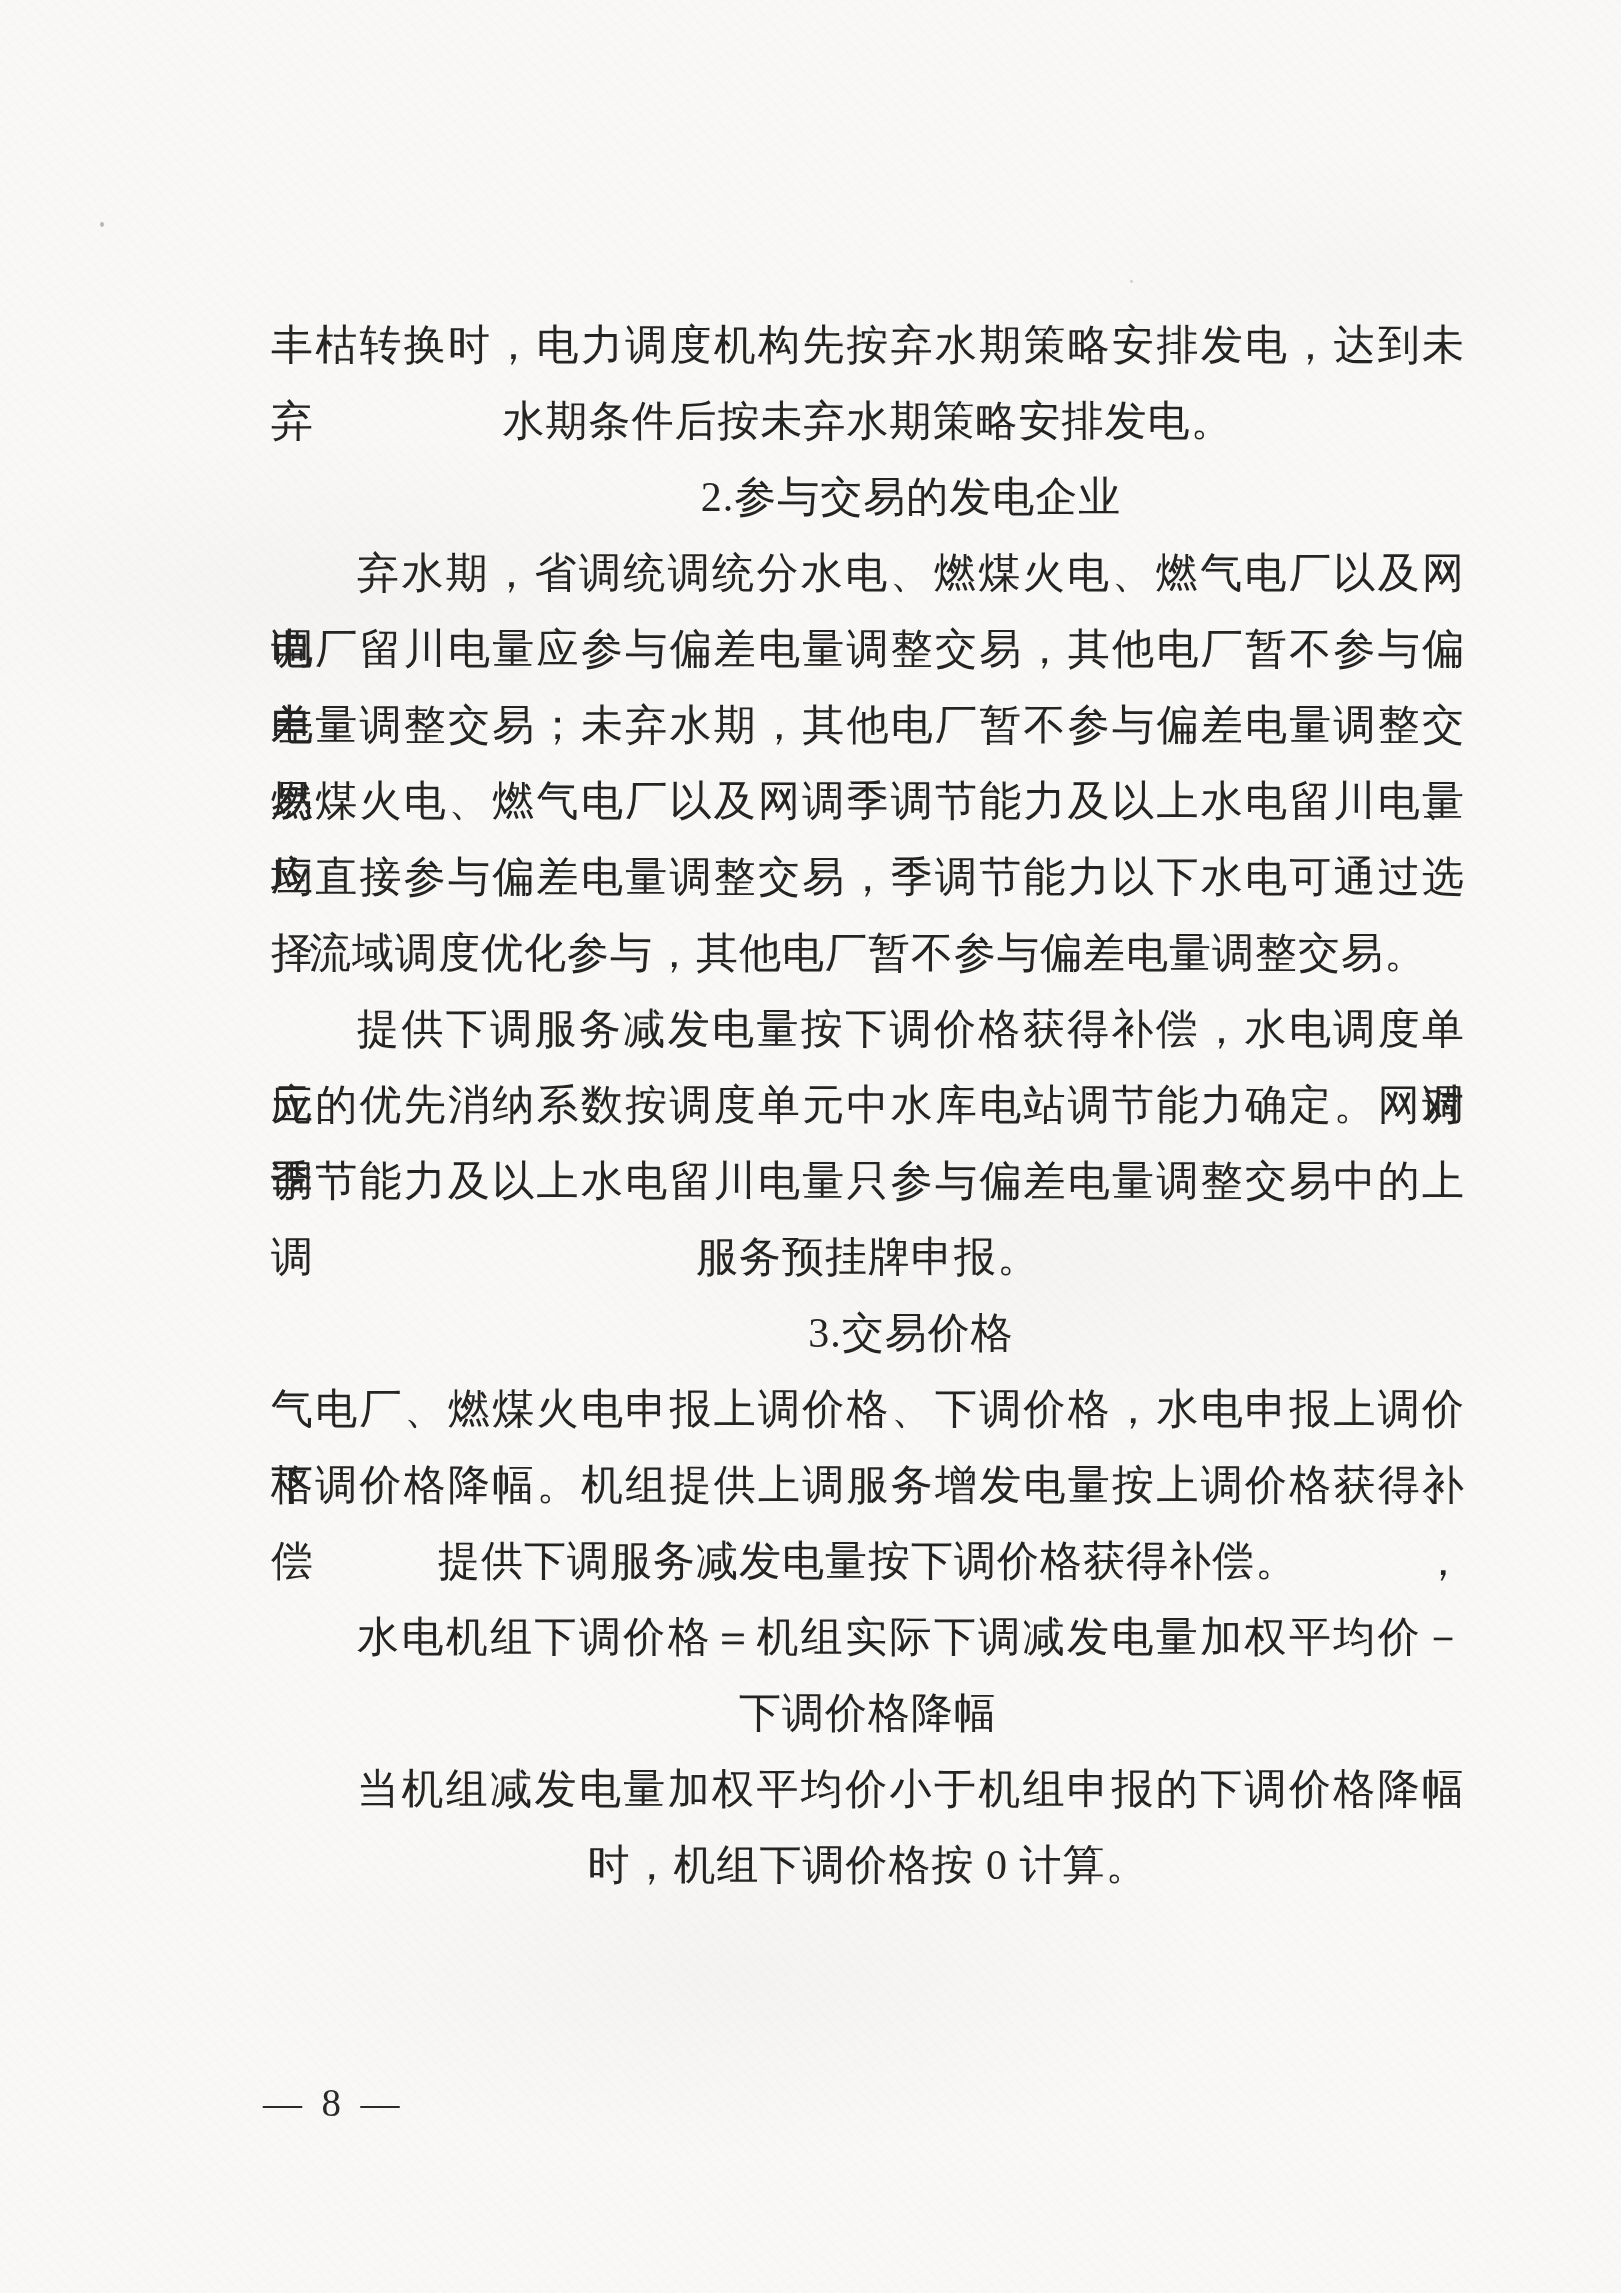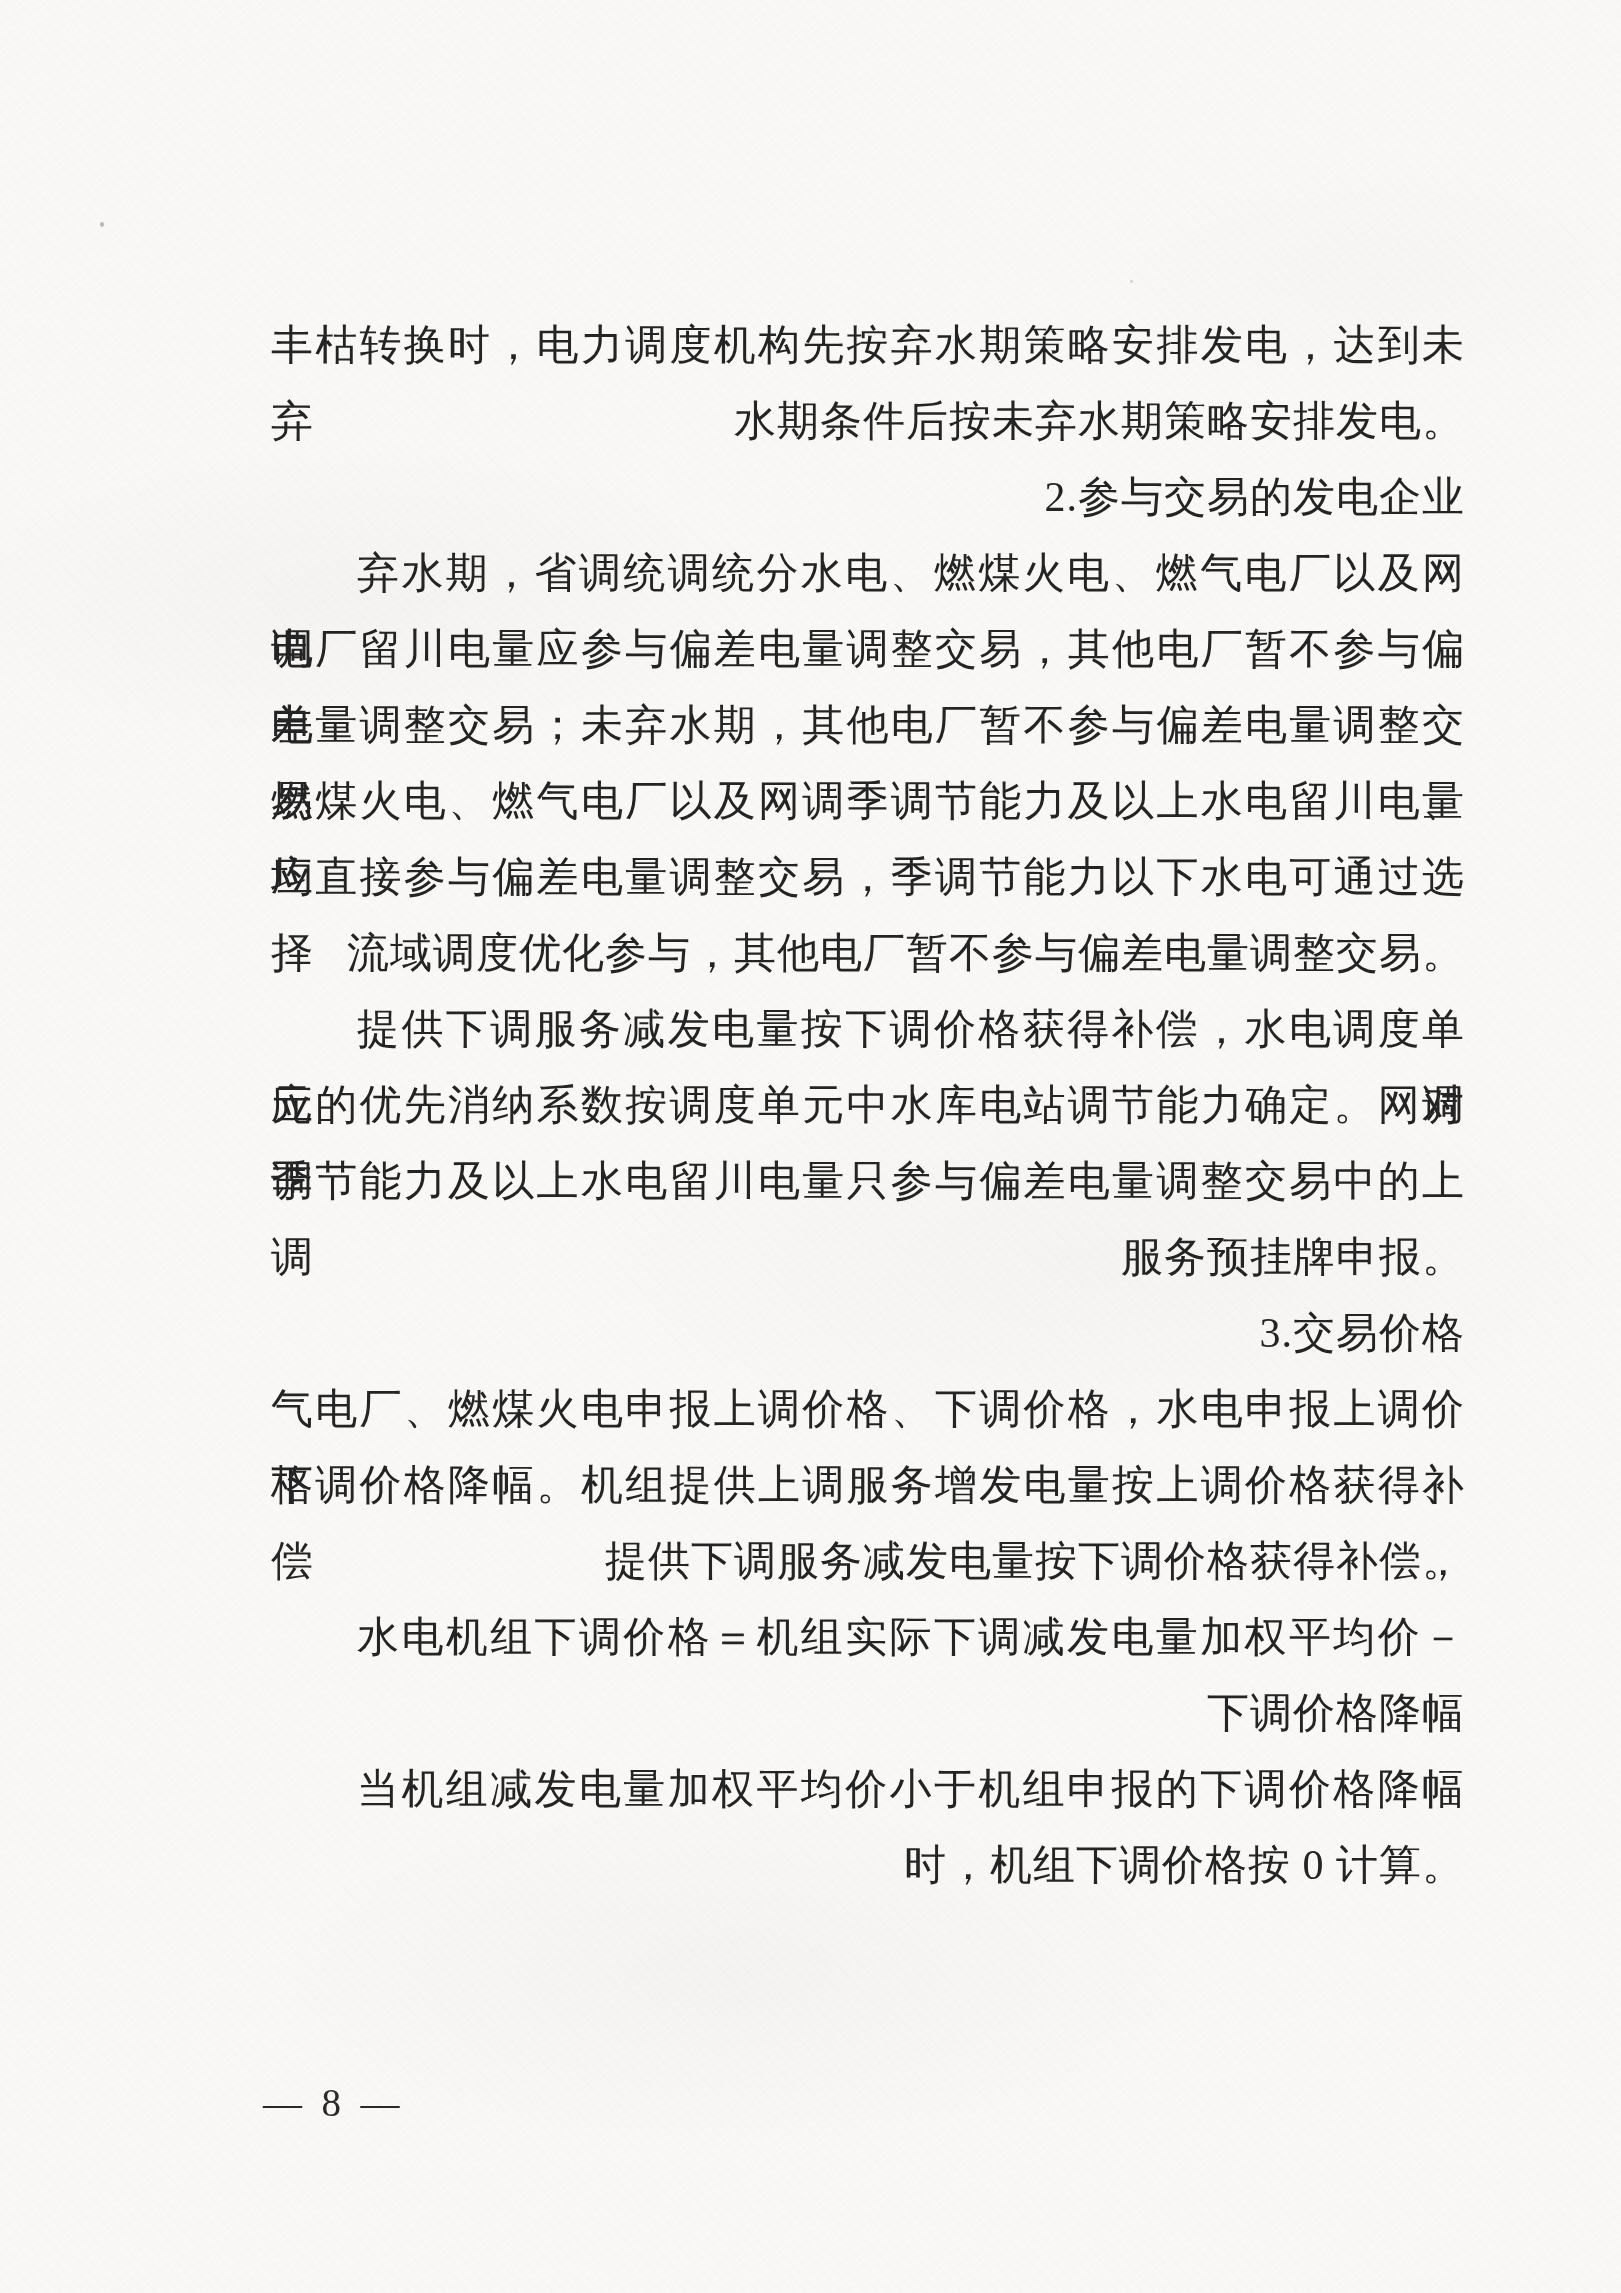--- a/index.html
+++ b/index.html
@@ -46,21 +46,21 @@
     top: 307px;
     width: 1194px;
     margin-left: 48px;
   }
   .line {
     height: 76px;
     line-height: 76px;
     font-size: 42px;
     letter-spacing: 1px;
     white-space: nowrap;
-    text-align: right;
+    text-align: center;
   }
   .line.justify {
     white-space: normal;
     text-align: justify;
     text-align-last: justify;
   }
   .line.indent {
     text-indent: 86px;
   }
   .footer {

